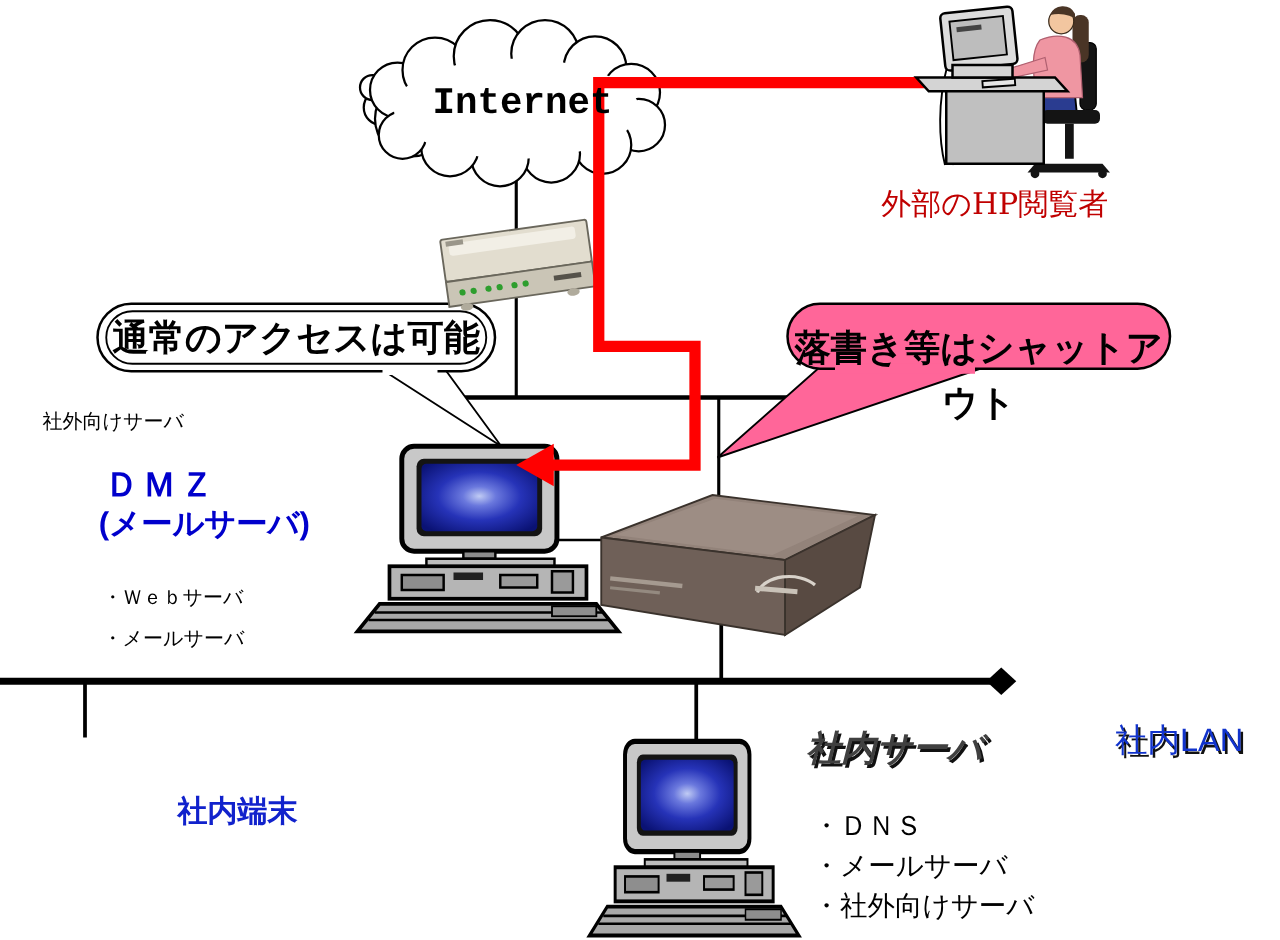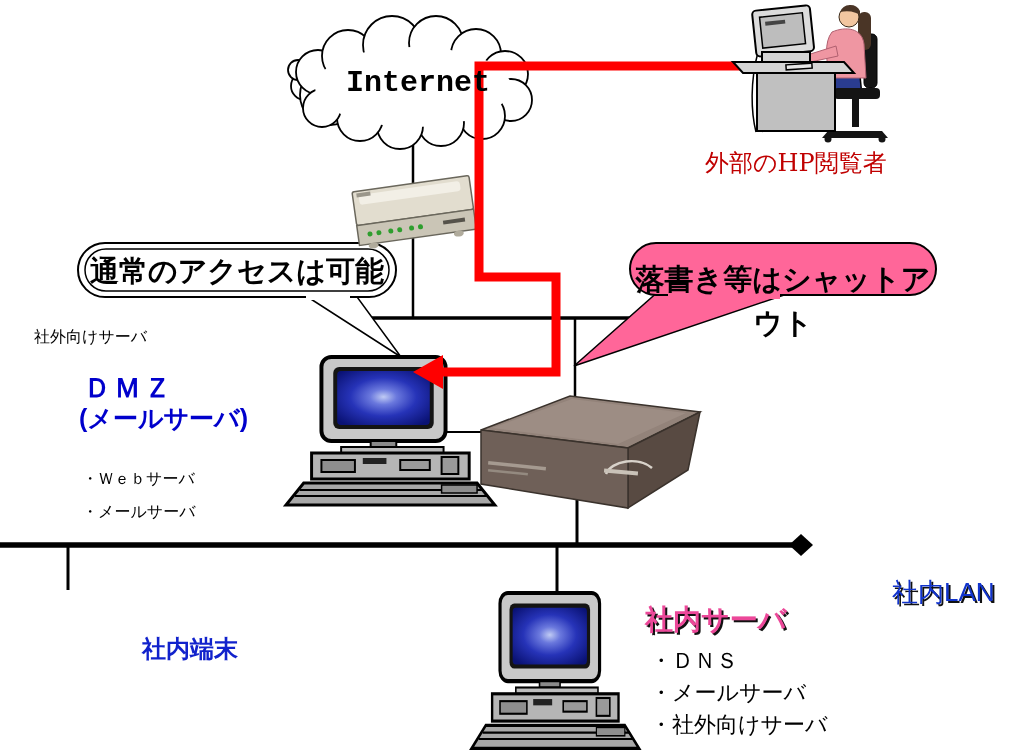--- a/index.html
+++ b/index.html
@@ -12,22 +12,22 @@
   .ext-viewer{left:705px;top:147px;font-family:"DejaVu Serif","Liberation Serif",serif;
     font-weight:normal;font-size:24px;color:#c00000;}
   .bubble-txt{position:absolute;text-align:center;font-weight:bold;font-size:29px;color:#000;}
   .bubble-white-txt{left:85px;top:251px;width:304px;height:40px;line-height:40px;}
   .bubble-pink-txt{left:634px;top:257px;width:298px;height:44px;line-height:44px;}
   .ext-server{left:18px;top:327px;font-size:16px;color:#000;margin-left:16px;}
   .dmz-title{left:84px;top:370px;font-size:27px;font-weight:bold;color:#0000cc;letter-spacing:3px;}
   .dmz-sub{left:79px;top:402px;font-size:25px;font-weight:bold;color:#0000cc;}
   .dmz-items{left:82px;top:462px;font-size:16px;color:#000;line-height:33px;}
   .terminal-lbl{left:142px;top:591px;font-size:24px;font-weight:bold;color:#1122cc;margin-top:42px;}
-  .server-lbl{left:645px;top:601px;font-size:28px;font-weight:bold;color:#ec4899;
-    text-shadow:2px 2px 0 #111;}
+  .server-lbl{left:645px;top:580px;font-size:28px;font-weight:bold;color:#404040;
+    text-shadow:2px 2px 0 #111;font-style:italic;}
   .lan-lbl{left:892px;top:575px;font-size:26px;font-weight:normal;color:#1133cc;
     text-shadow:2px 2px 0 #111;}
   .server-items{left:650px;top:621px;font-size:22px;color:#000;line-height:32px;margin-top:24px;}
 </style>
 </head>
 <body>
 
 <div id="stage">
 
 <svg id="art" width="1024" height="752" viewBox="0 0 1024 752">

